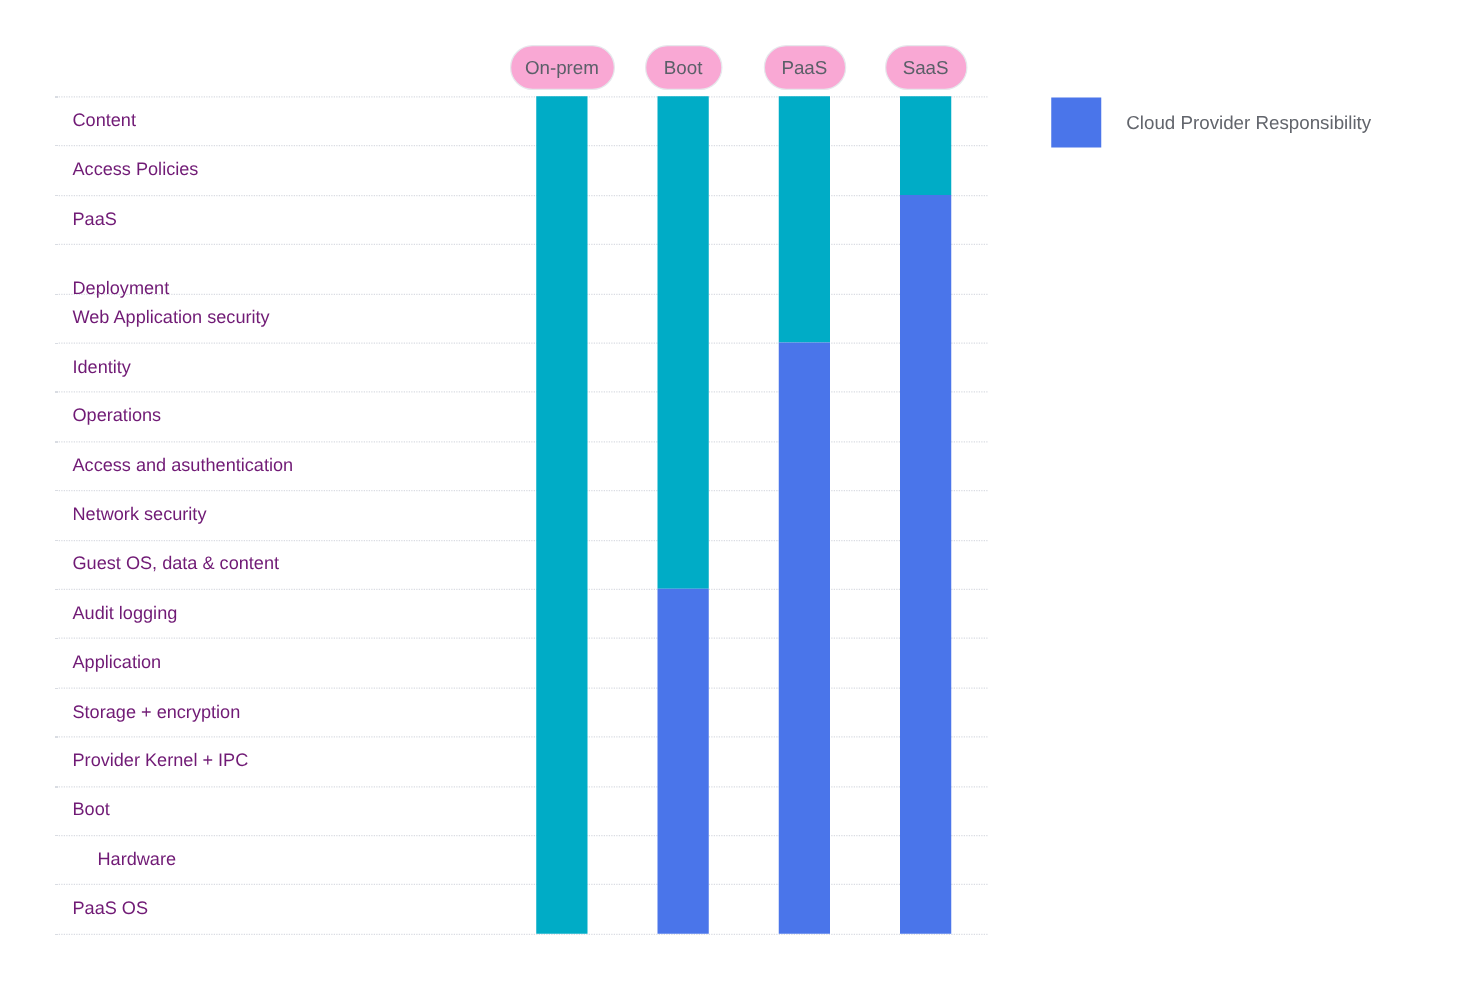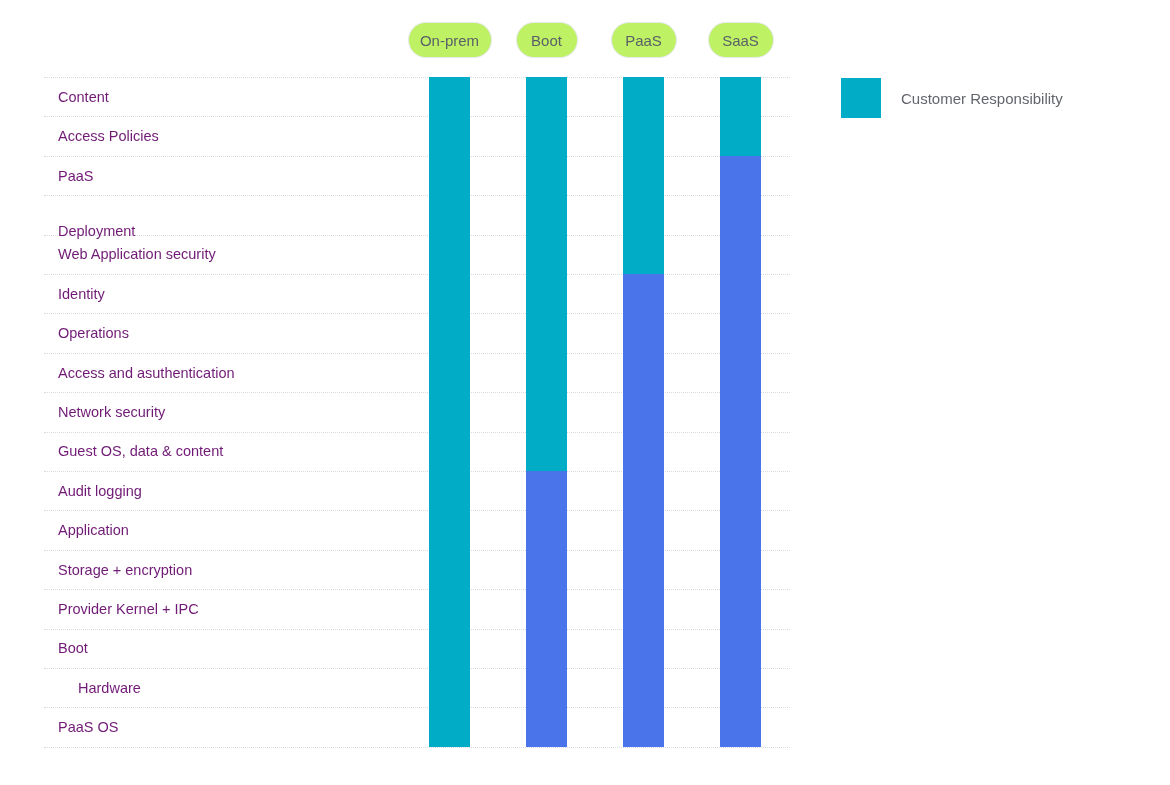--- a/index.html
+++ b/index.html
@@ -19,25 +19,25 @@
   
   #column-headers {
     position: absolute;
     left: 0;
     top: 0;
     width: 1170px;
     height: 70px;
   }
   .col-pill {
     position: absolute;
-    top: 22px;
+    top: 36px;
     height: 36px;
     border: 1px solid #e6e8ec;
     border-radius: 18px;
-    background: #bef264;
+    background: #f9a8d4;
     color: #5a5f68;
     font-size: 15px;
     display: flex;
     align-items: center;
     justify-content: center;
     box-sizing: border-box;
     white-space: nowrap;
   }
 
   
@@ -160,16 +160,16 @@
       <div class="bar-segment" style="top: 197px; height: 473px; background: rgb(74, 117, 234);"></div>
     </div>
     <div class="bar-column" style="left: 720px; top: 77px; width: 41px; height: 670px;">
       <div class="bar-segment" style="top: 0px; height: 79px; background: rgb(0, 172, 198);"></div>
       <div class="bar-segment" style="top: 79px; height: 591px; background: rgb(74, 117, 234);"></div>
     </div>
   </div>
 
 <div id="legend">
     <div class="legend-item">
-      <span class="legend-swatch" style="background: rgb(0, 172, 198);"></span>
-      <span class="legend-label">Customer Responsibility</span>
+      <span class="legend-swatch" style="background: rgb(74, 117, 234);"></span>
+      <span class="legend-label">Cloud Provider Responsibility</span>
     </div>
   </div>
 
 </body></html>

